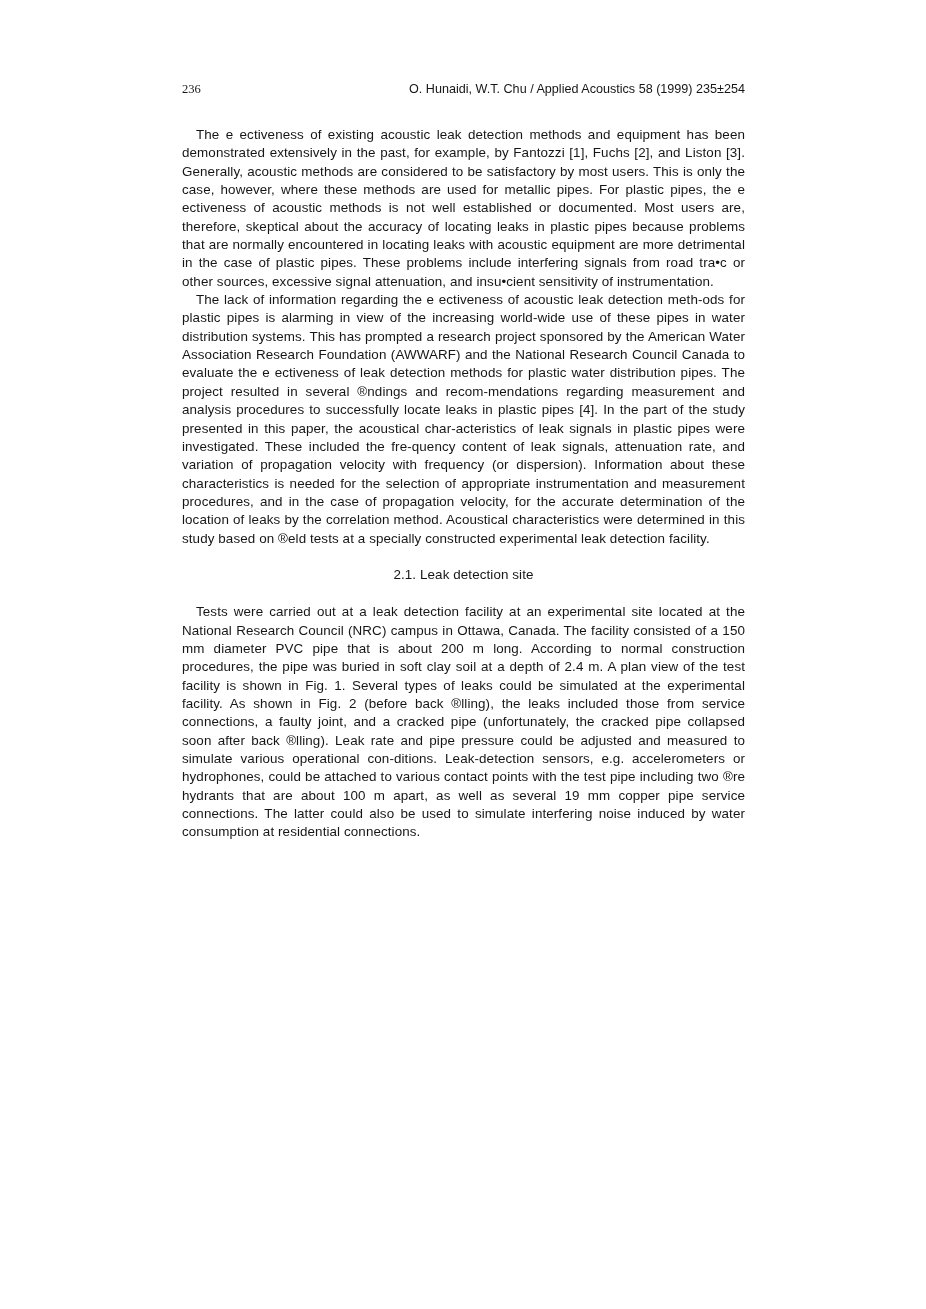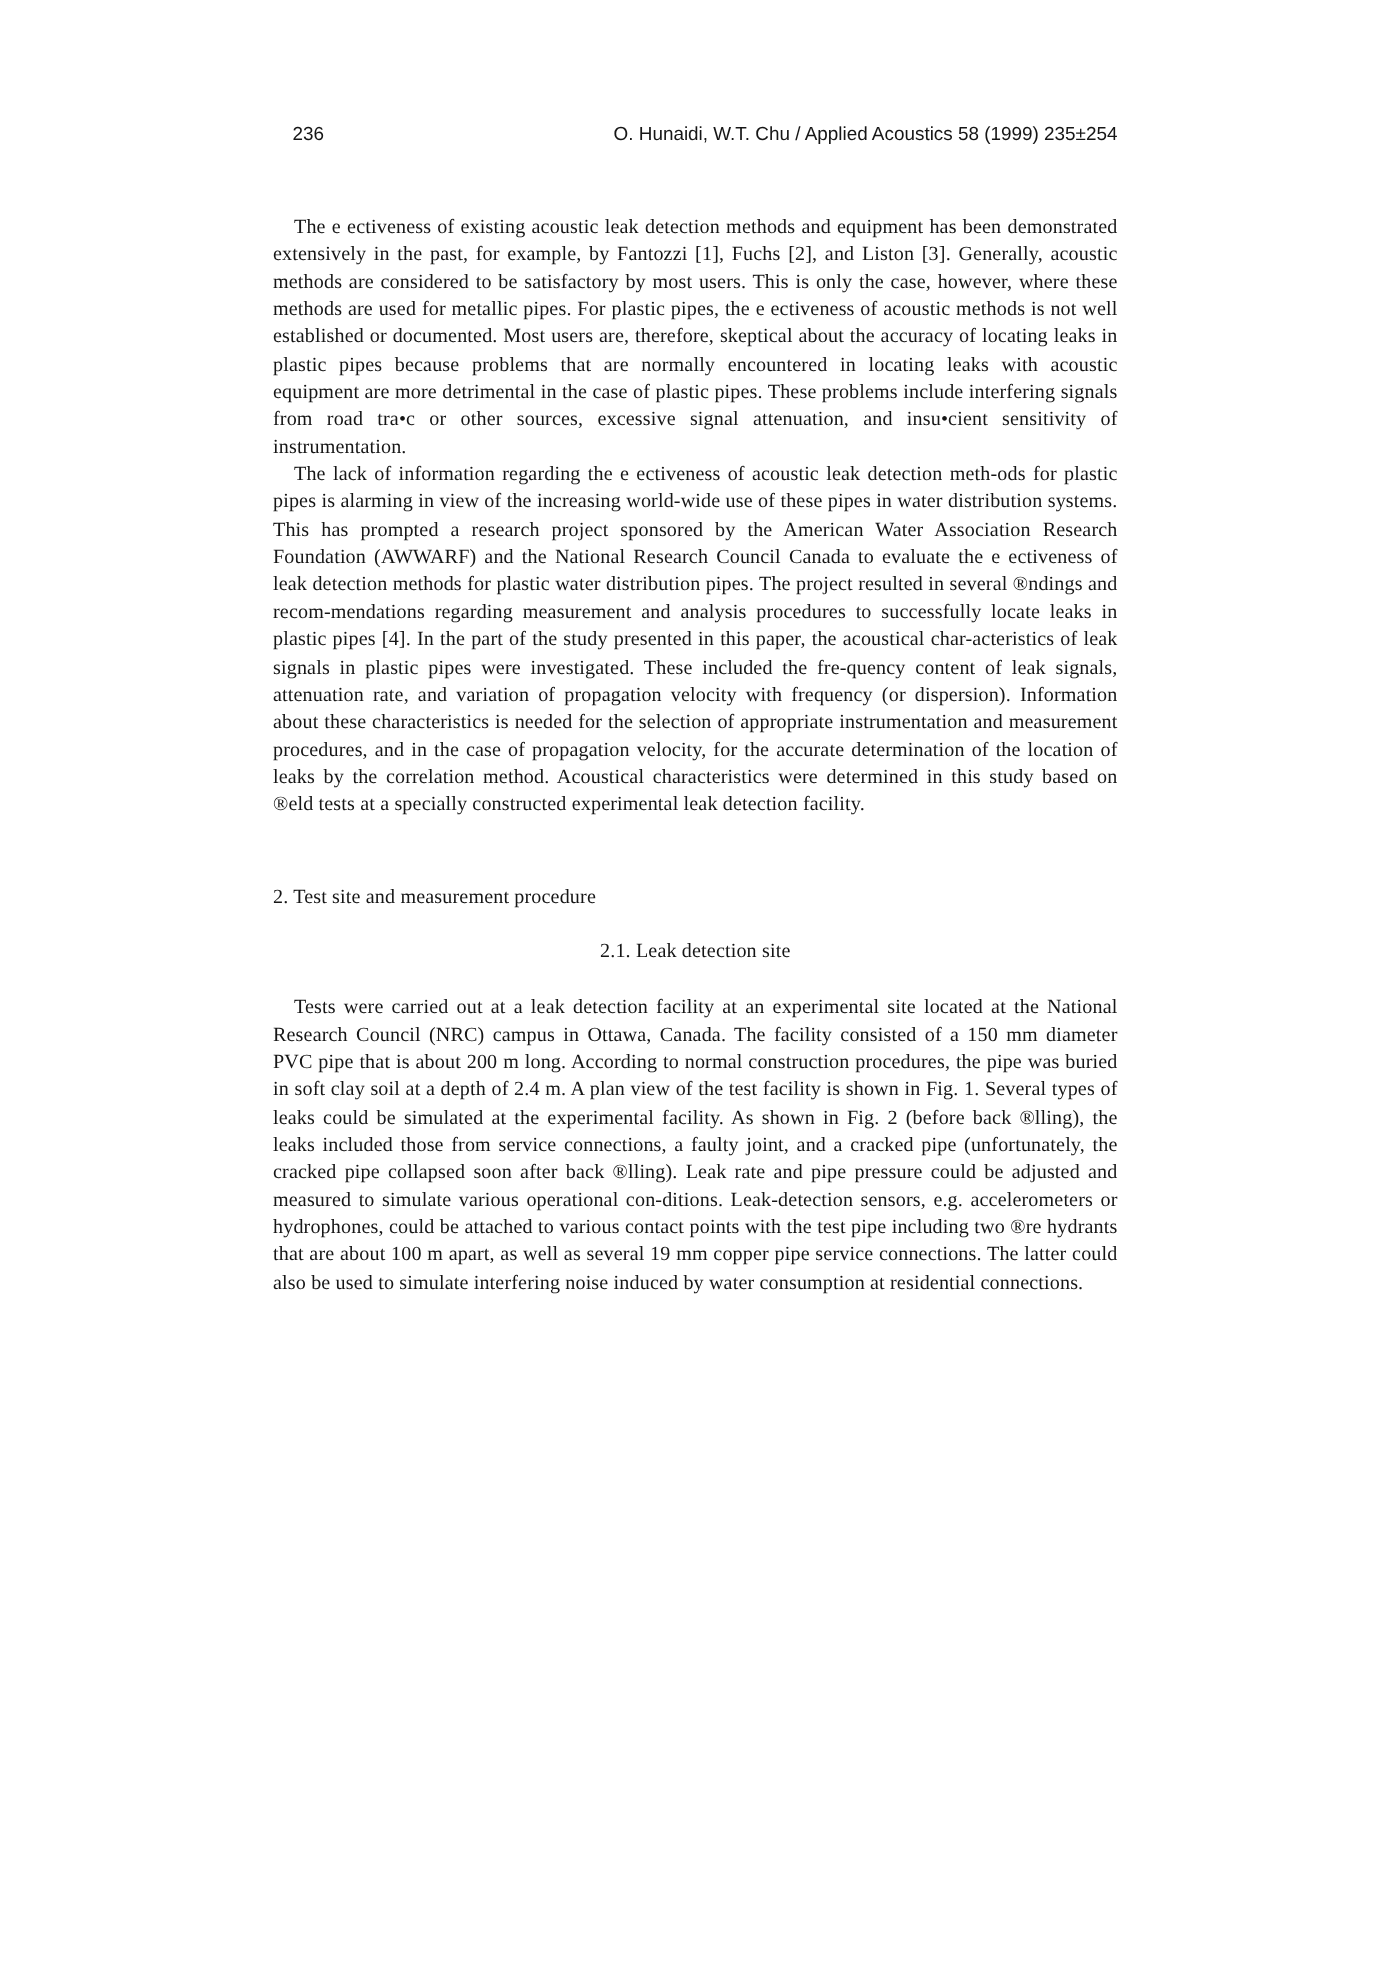--- a/index.html
+++ b/index.html
@@ -22,35 +22,35 @@
   }
   .running-head-row {
     position: relative;
     width: 100%;
     height: 14px;
     font-size: 12.6px;
     line-height: 14px;
   }
   .page-number {
     position: absolute;
-    left: 13px;
+    left: 0;
     top: 0;
+    font-family: Liberation Serif, serif;
   }
   .running-head {
     display: block;
     width: 100%;
     text-align: right;
   }
   .body-text {
-    margin-top: 46px;
+    margin-top: 30px;
     font-size: 13.4px;
     line-height: 18.35px;
     text-align: justify;
     letter-spacing: 0.1px;
-    font-family: Liberation Serif, serif;
   }
   .body-text p {
     margin: 0;
     text-indent: 14px;
   }
   .section-heading {
     margin: 0;
     margin-top: 43px;
     font-size: 13.4px;
     line-height: 18.35px;
@@ -77,21 +77,20 @@
 
     <div class="running-head-row">
       <span class="page-number">236</span>
       <span class="running-head">O. Hunaidi, W.T. Chu / Applied Acoustics 58 (1999) 235±254</span>
     </div>
 
     <div class="body-text">
       <p>The e ectiveness of existing acoustic leak detection methods and equipment has been demonstrated extensively in the past, for example, by Fantozzi [1], Fuchs [2], and Liston [3]. Generally, acoustic methods are considered to be satisfactory by most users. This is only the case, however, where these methods are used for metallic pipes. For plastic pipes, the e ectiveness of acoustic methods is not well established or documented. Most users are, therefore, skeptical about the accuracy of locating leaks in plastic pipes because problems that are normally encountered in locating leaks with acoustic equipment are more detrimental in the case of plastic pipes. These problems include interfering signals from road tra•c or other sources, excessive signal attenuation, and insu•cient sensitivity of instrumentation.</p>
       <p>The lack of information regarding the e ectiveness of acoustic leak detection meth-ods for plastic pipes is alarming in view of the increasing world-wide use of these pipes in water distribution systems. This has prompted a research project sponsored by the American Water Association Research Foundation (AWWARF) and the National Research Council Canada to evaluate the e ectiveness of leak detection methods for plastic water distribution pipes. The project resulted in several ®ndings and recom-mendations regarding measurement and analysis procedures to successfully locate leaks in plastic pipes [4]. In the part of the study presented in this paper, the acoustical char-acteristics of leak signals in plastic pipes were investigated. These included the fre-quency content of leak signals, attenuation rate, and variation of propagation velocity with frequency (or dispersion). Information about these characteristics is needed for the selection of appropriate instrumentation and measurement procedures, and in the case of propagation velocity, for the accurate determination of the location of leaks by the correlation method. Acoustical characteristics were determined in this study based on ®eld tests at a specially constructed experimental leak detection facility.</p>
 
-      <h2 class="section-heading">2. Test site and measurement procedure</h2>
 
       <h3 class="subsection-heading">2.1. Leak detection site</h3>
 
       <p class="after-heading">Tests were carried out at a leak detection facility at an experimental site located at the National Research Council (NRC) campus in Ottawa, Canada. The facility consisted of a 150 mm diameter PVC pipe that is about 200 m long. According to normal construction procedures, the pipe was buried in soft clay soil at a depth of 2.4 m. A plan view of the test facility is shown in Fig. 1. Several types of leaks could be simulated at the experimental facility. As shown in Fig. 2 (before back ®lling), the leaks included those from service connections, a faulty joint, and a cracked pipe (unfortunately, the cracked pipe collapsed soon after back ®lling). Leak rate and pipe pressure could be adjusted and measured to simulate various operational con-ditions. Leak-detection sensors, e.g. accelerometers or hydrophones, could be attached to various contact points with the test pipe including two ®re hydrants that are about 100 m apart, as well as several 19 mm copper pipe service connections. The latter could also be used to simulate interfering noise induced by water consumption at residential connections.</p>
     </div>
 
   </div>
 </div>
 
 </body></html>

